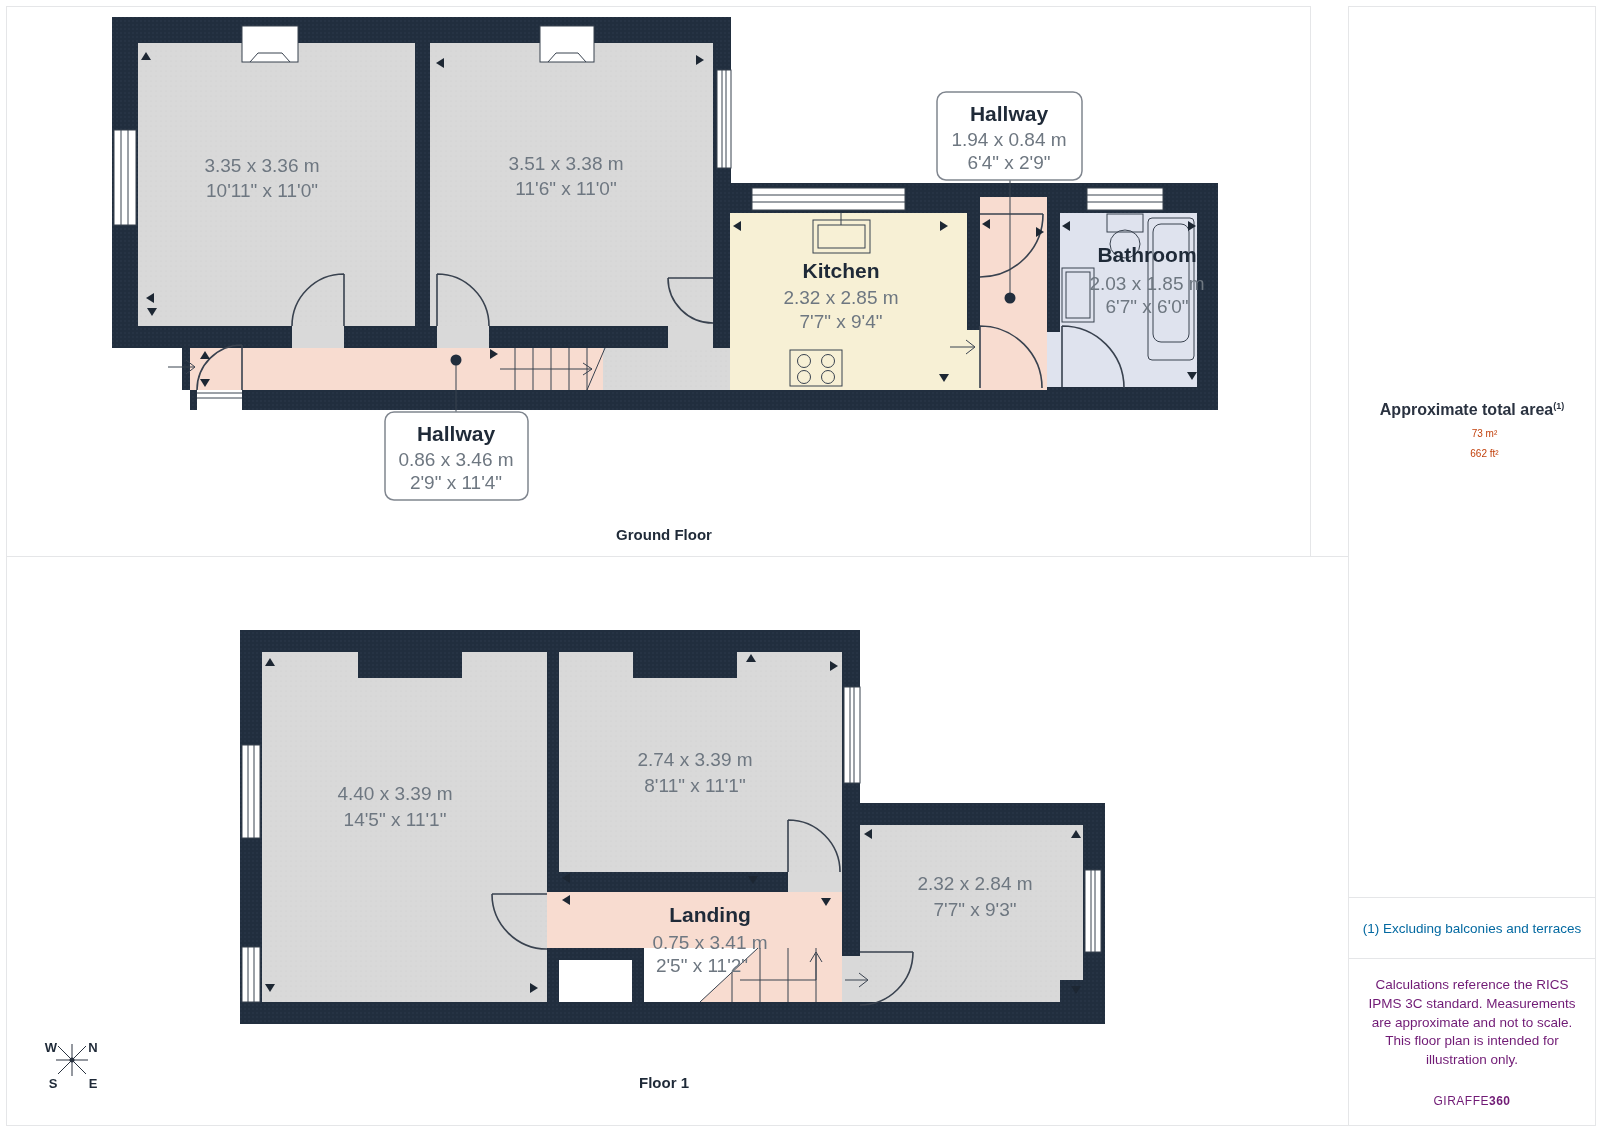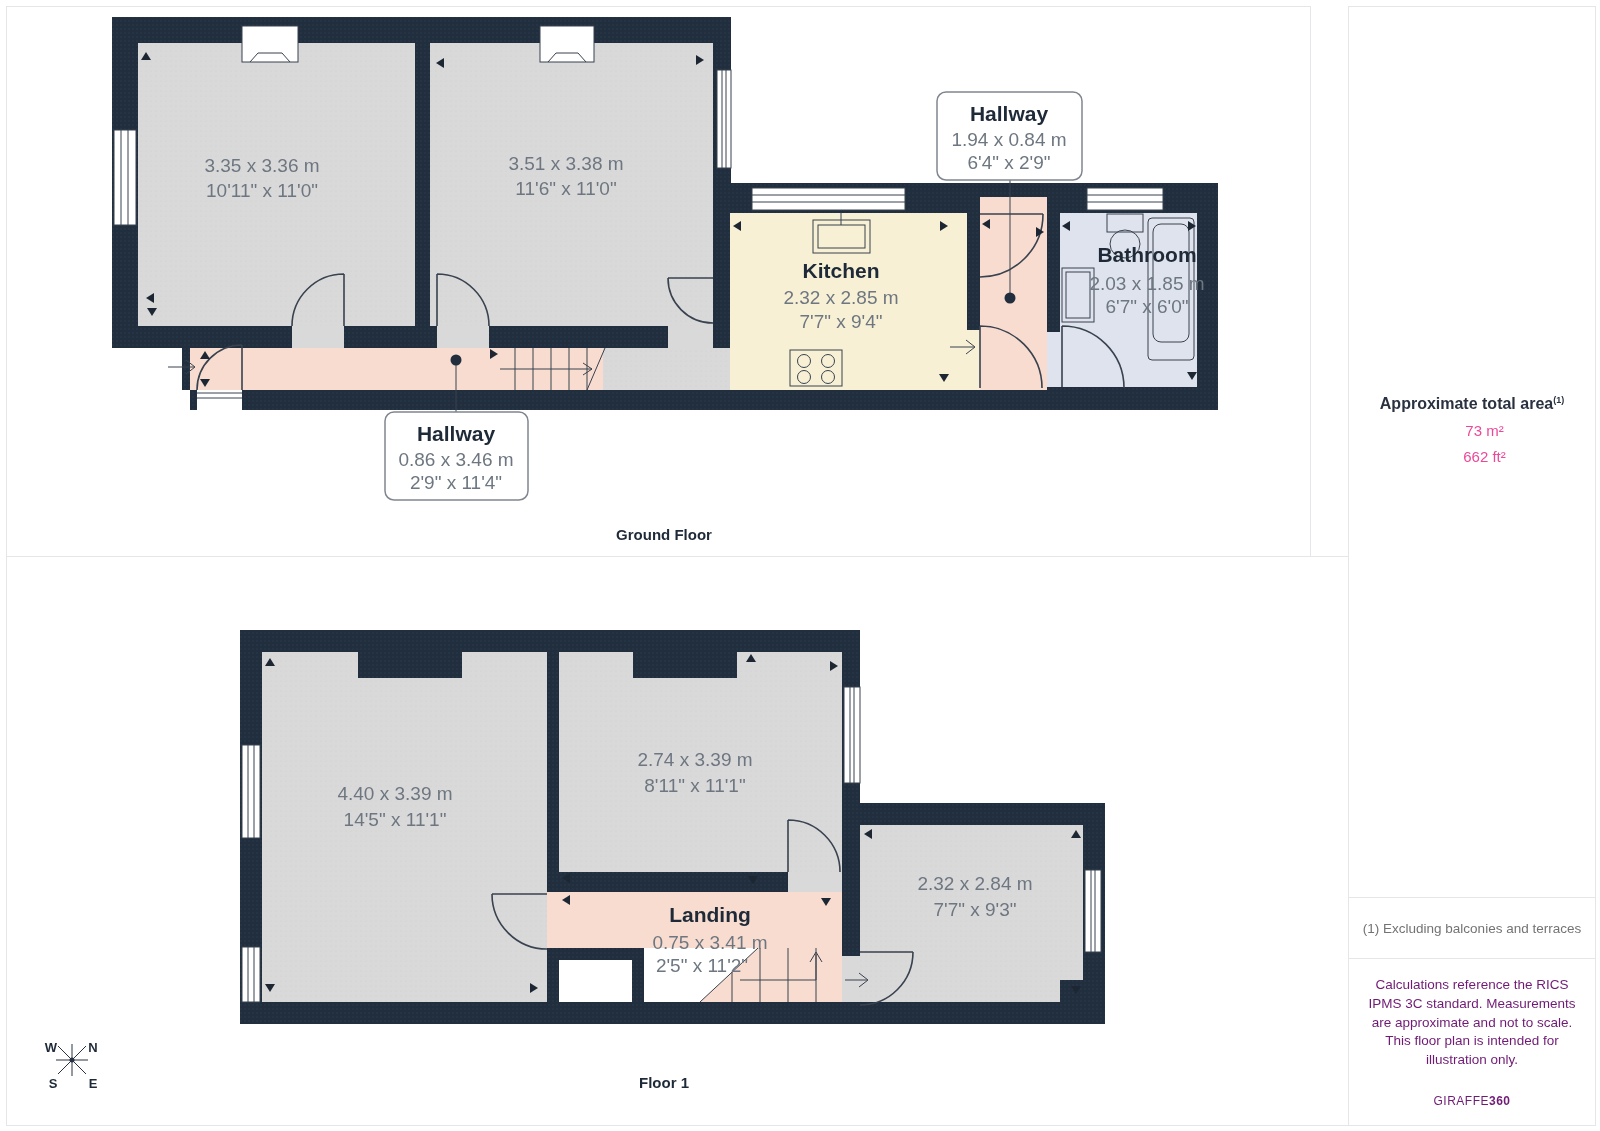--- a/index.html
+++ b/index.html
@@ -18,22 +18,22 @@
   .dimtxt{font-size:19px;fill:#6e7781;}
   .rname{font-size:21px;font-weight:bold;fill:#1f2a38;}
   .caption{font-size:15px;font-weight:bold;fill:#1f2a38;}
   .compasslbl{font-size:13px;font-weight:bold;fill:#1f2a38;}
   .ln{stroke:#39424f;stroke-width:1.6;fill:none;}
   .thin{stroke:#39424f;stroke-width:1;fill:none;}
   .win{fill:#ffffff;stroke:#39424f;stroke-width:1;}
   .callout{fill:#ffffff;stroke:#80868f;stroke-width:1.5;}
   .sb-title{font-size:16px;font-weight:bold;color:#2a3240;}
   .sb-title sup{font-size:9px;}
-  .sb-val{font-size:15px;color:#ec4899;margin-top:9px;margin-left:25px;}
-  .sb-note{font-size:13.5px;color:#737373;text-align:center;}
+  .sb-val{font-size:10px;color:#c2410c;margin-top:9px;margin-left:25px;}
+  .sb-note{font-size:13.5px;color:#0369a1;text-align:center;}
   .sb-disc{font-size:13.5px;color:#701a75;text-align:center;width:212px;line-height:1.38;}
   .brand{margin-top:24px;font-size:12px;letter-spacing:.5px;color:#701a75;}
   .brand .b{font-weight:bold;}
 </style>
 </head>
 <body>
 
 <div id="stage">
 
   <div id="panelA" class="panel">

